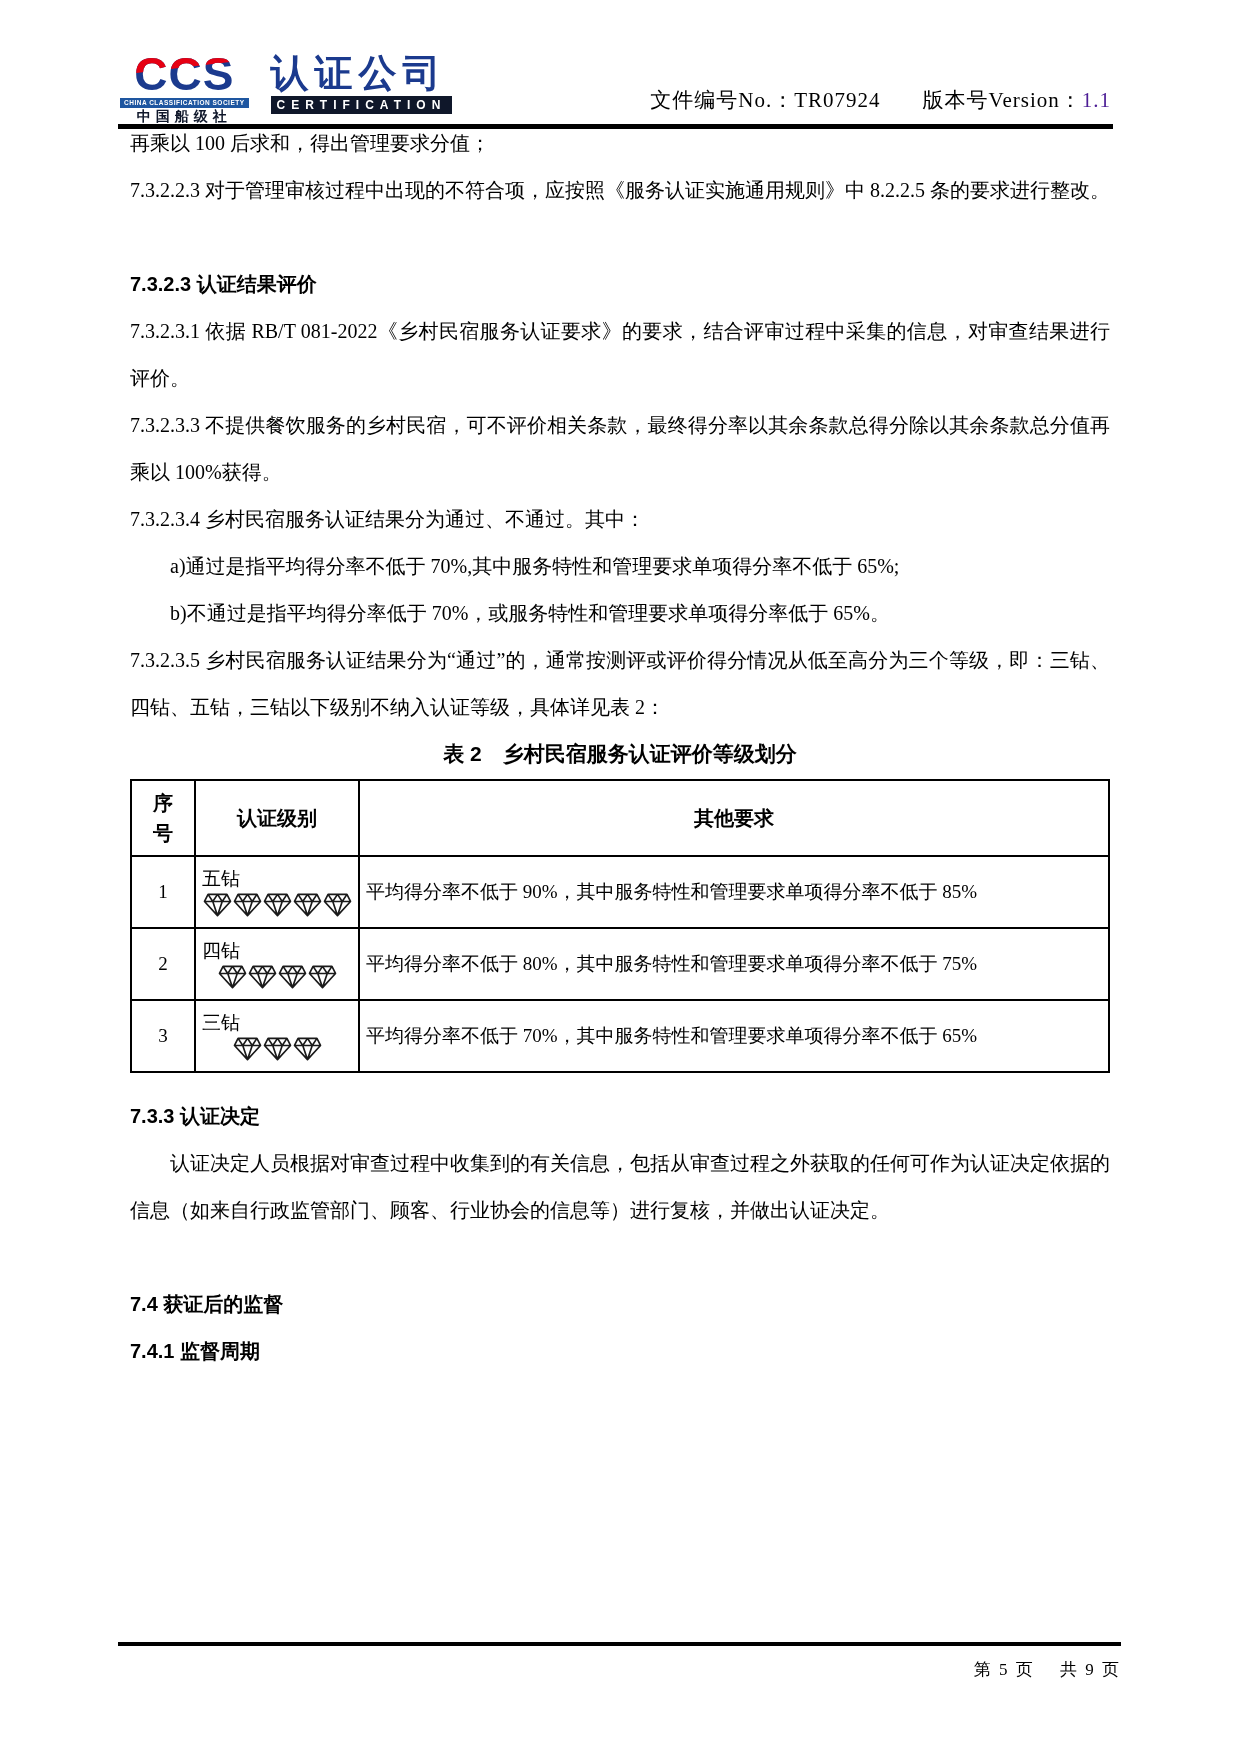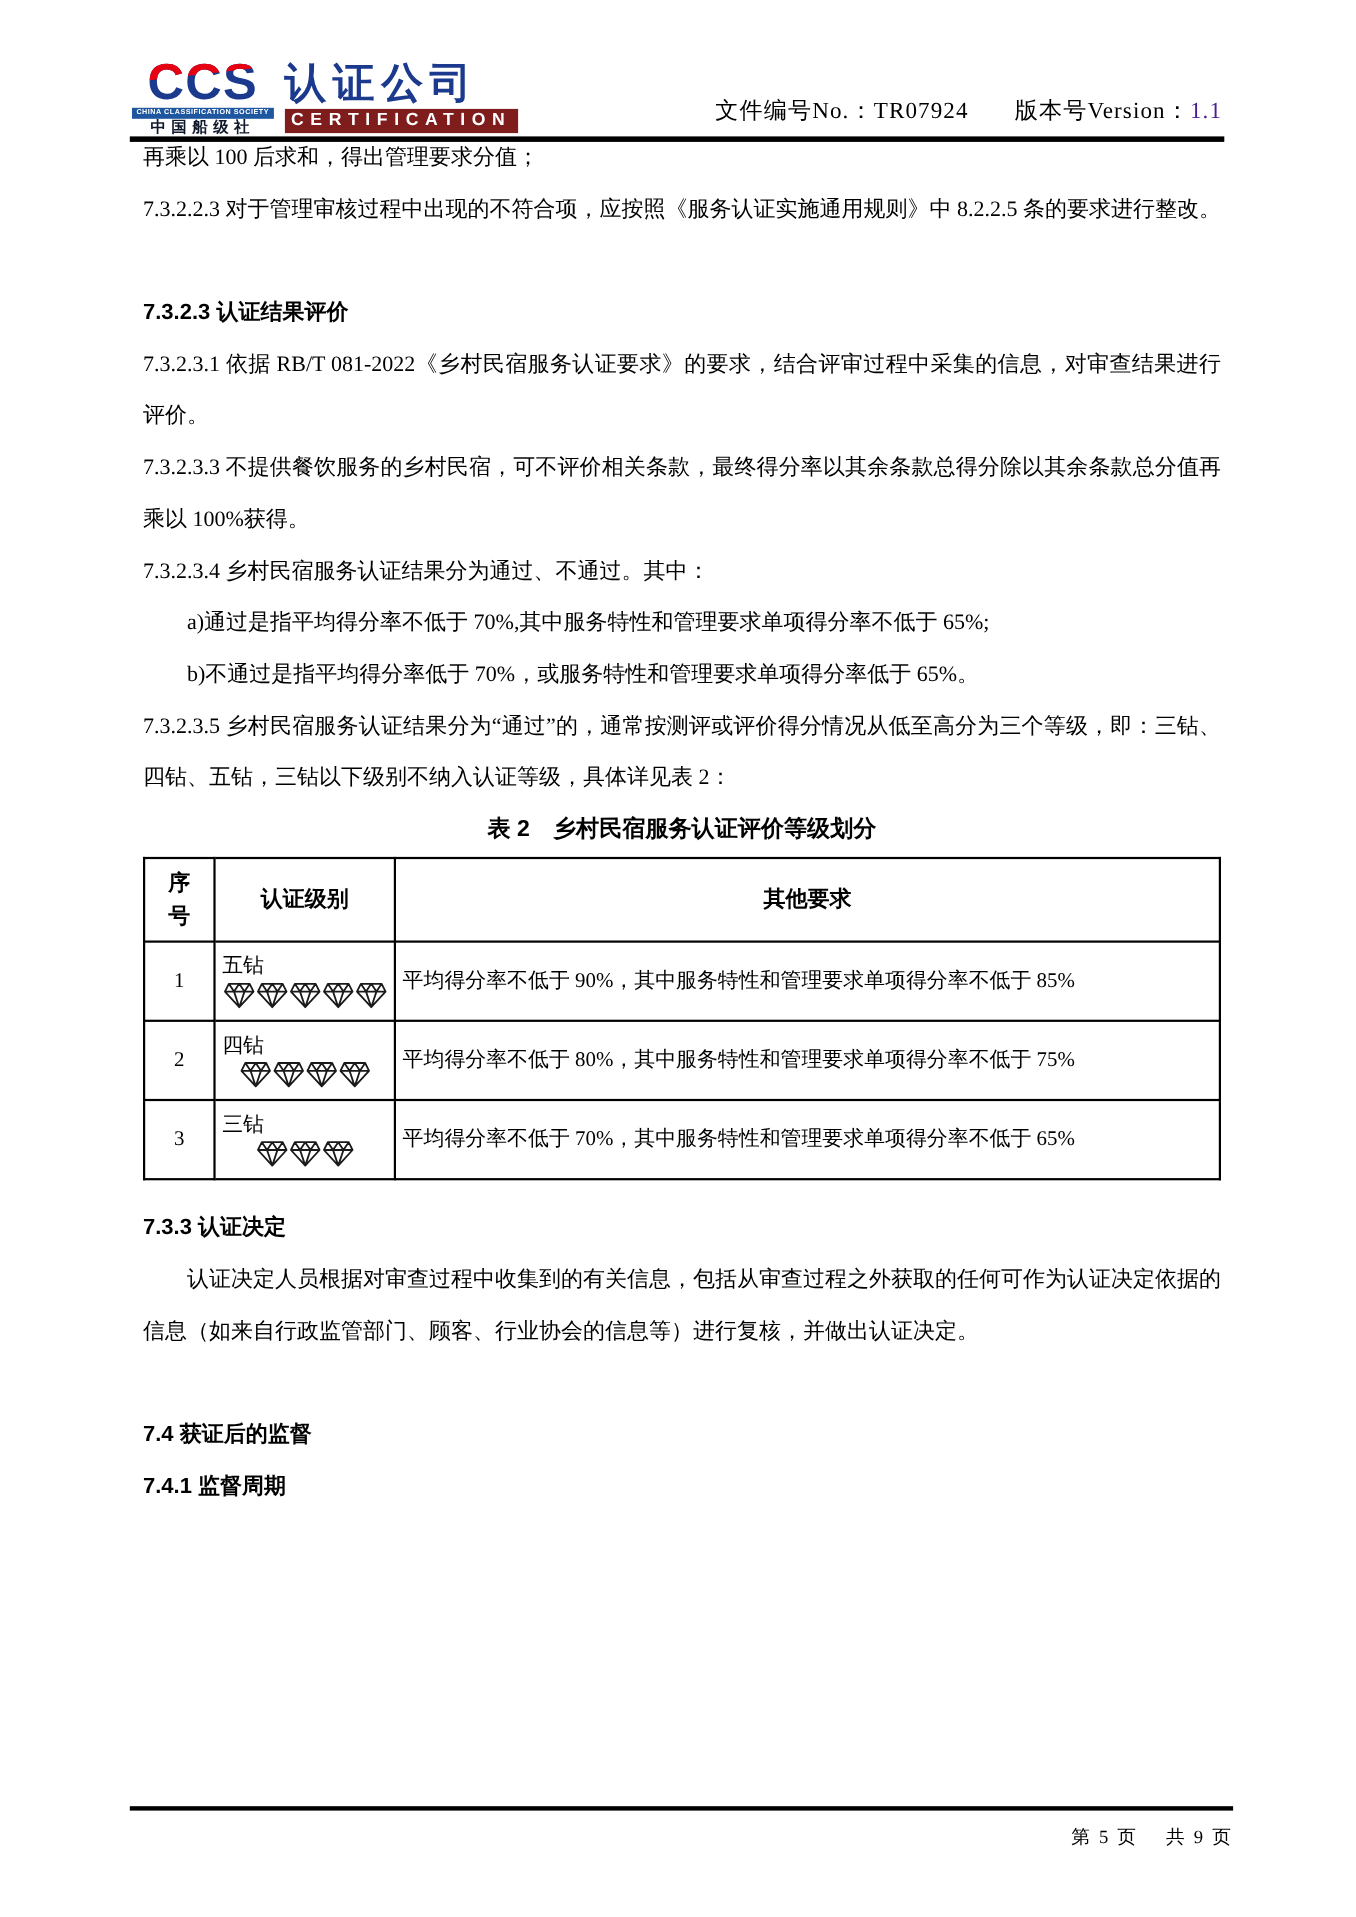--- a/index.html
+++ b/index.html
@@ -11,41 +11,41 @@
     font-family:"Liberation Serif","DejaVu Serif",serif;
     color:#000;
     overflow:hidden;
   }
   
   .header{
     position:absolute;top:40px;left:120px;right:122px;
     height:84px;
     display:flex;align-items:flex-end;justify-content:space-between;
   }
-  .logo{display:flex;align-items:center;gap:10px;}
+  .logo{display:flex;align-items:flex-start;gap:22px;}
   .logo-left{display:flex;flex-direction:column;align-items:center;line-height:1;}
   .ccs-mark{position:relative;display:inline-block;
     font-family:"Liberation Sans","DejaVu Sans",sans-serif;
     font-weight:bold;font-size:46px;letter-spacing:1px;line-height:0.9;}
   .ccs-blue{color:#1b3a8e;}
   .ccs-red{position:absolute;left:0;top:0;color:#e60012;
     clip-path:polygon(0 0,100% 0,100% 18%,0 46%);}
   .ccs-en-bar{
     margin-top:2px;background:#1e56a0;color:#fff;
     font-family:"Liberation Sans","DejaVu Sans",sans-serif;
     font-size:6.5px;font-weight:bold;letter-spacing:.5px;
     padding:2px 4px;white-space:nowrap;}
   .ccs-cn{margin-top:2px;color:#0f172a;font-size:14px;font-weight:bold;letter-spacing:5px;white-space:nowrap;}
   .logo-right{display:flex;flex-direction:column;line-height:1;}
   .brand-cn{color:#1b3a8e;font-size:38px;font-weight:bold;letter-spacing:6px;
     font-family:"Liberation Sans","DejaVu Sans",sans-serif;}
   .brand-en-bar{
-    margin-top:4px;background:#7f1d1d;color:#fff;text-align:center;
-    font-family:"Liberation Sans","DejaVu Sans",sans-serif;
-    font-size:16px;font-weight:bold;letter-spacing:6px;padding:3px 6px;white-space:nowrap;}
+    margin-top:4px;background:#0f172a;color:#fff;text-align:center;
+    font-family:"Liberation Sans","DejaVu Sans",sans-serif;
+    font-size:12px;font-weight:bold;letter-spacing:6px;padding:3px 6px;white-space:nowrap;}
   .doc-meta{
     font-size:21px;letter-spacing:1px;white-space:nowrap;
     padding-bottom:10px;}
   .doc-meta .gap{display:inline-block;width:42px;}
   .version-value{color:#4c1d95;}
   .header-rule{
     position:absolute;top:124px;left:118px;right:120px;
     height:5px;background:#000;}
   
   .main{

